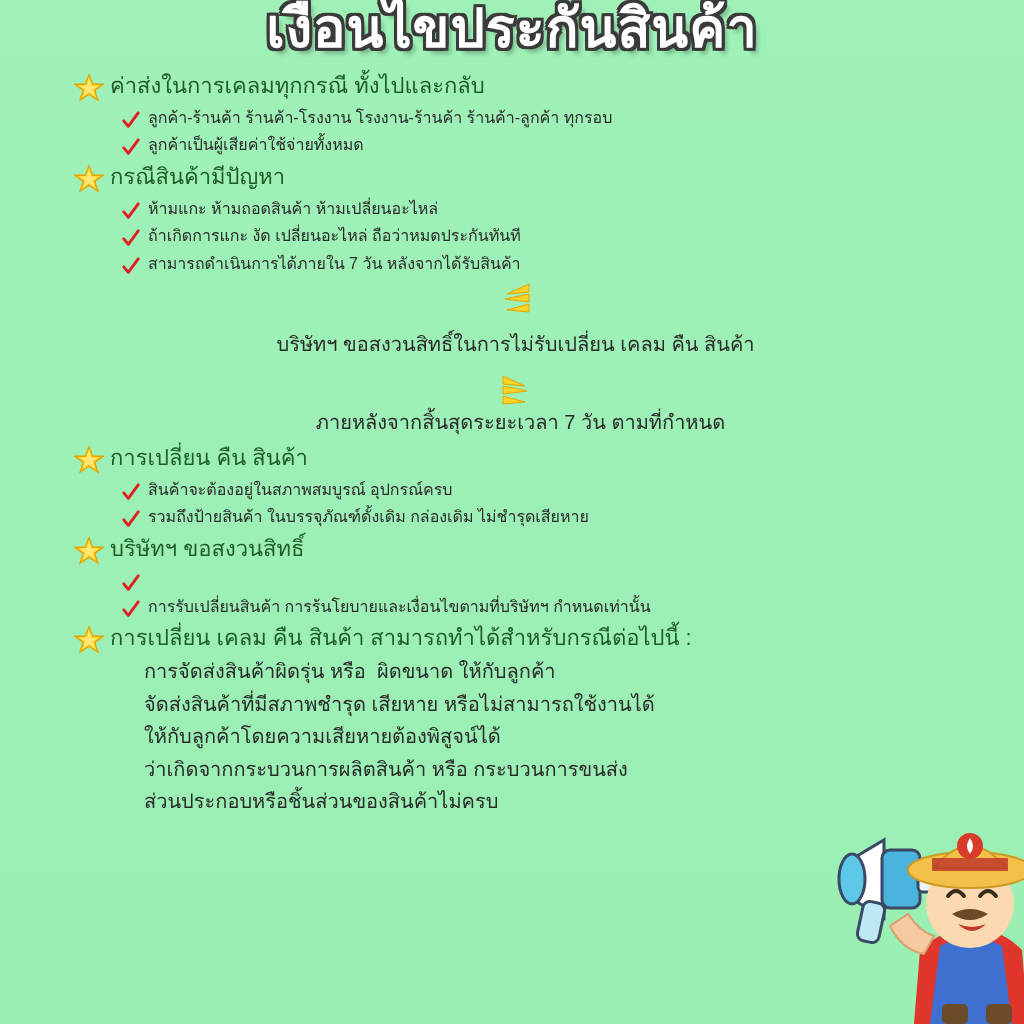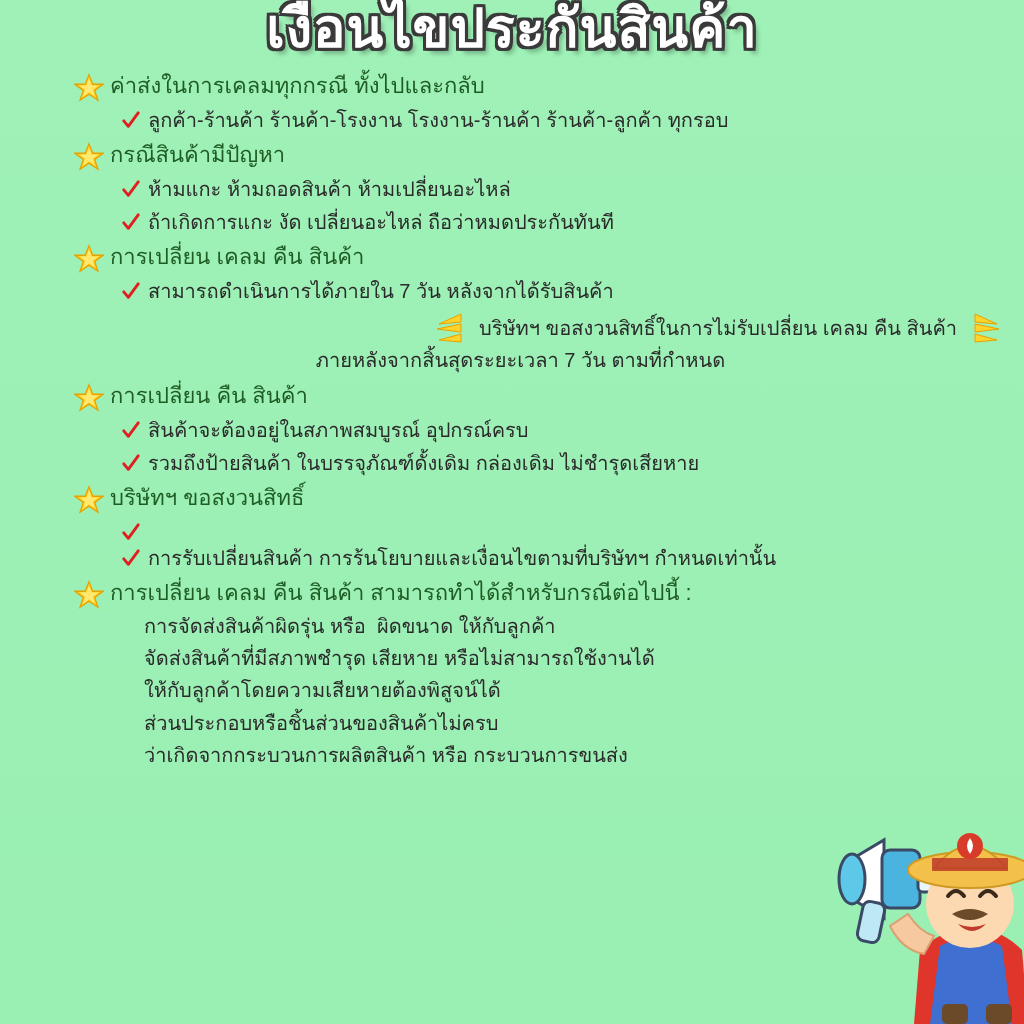--- a/index.html
+++ b/index.html
@@ -73,38 +73,39 @@
     margin: 6px 0 6px 96px;
   }
   .check {
     flex: 0 0 auto;
     width: 18px;
     height: 20px;
     position: relative;
     top: 3px;
   }
   .bullet-text {
-    font-size: 20px;
+    font-size: 16px;
     color: #2b2b2b;
     line-height: 1.35;
   }
   
   .note-block {
     margin: 4px 0 6px 0;
     text-align: center;
     position: relative;
   }
   .note-line {
     display: flex;
     align-items: center;
     justify-content: flex-end;
     gap: 14px;
     font-size: 20px;
     color: #2b2b2b;
     line-height: 1.5;
+    flex-direction: column;
   }
   .note-line2 {
     font-size: 20px;
     color: #2b2b2b;
     line-height: 1.5;
     margin-left: 10px;
   }
   .spark {
     width: 34px;
     height: 34px;
@@ -149,20 +150,28 @@
         <span class="head-text">ค่าส่งในการเคลมทุกกรณี ทั้งไปและกลับ</span>
       </div>
       <div class="bullet-row">
         <span class="check">
           <svg viewBox="0 0 20 20" width="18" height="20">
             <path d="M2 11 L7 17 L18 2" fill="none" stroke="#e02020" stroke-width="3.2" stroke-linecap="round" stroke-linejoin="round"></path>
           </svg>
         </span>
         <span class="bullet-text">ลูกค้า-ร้านค้า ร้านค้า-โรงงาน โรงงาน-ร้านค้า ร้านค้า-ลูกค้า ทุกรอบ</span>
       </div>
+      <div class="bullet-row">
+        <span class="check">
+          <svg viewBox="0 0 20 20" width="18" height="20">
+            <path d="M2 11 L7 17 L18 2" fill="none" stroke="#e02020" stroke-width="3.2" stroke-linecap="round" stroke-linejoin="round"></path>
+          </svg>
+        </span>
+        <span class="bullet-text">ลูกค้าเป็นผู้เสียค่าใช้จ่ายทั้งหมด</span>
+      </div>
     </div>
 
     <div class="section">
       <div class="head-row">
         <span class="star">
           <svg viewBox="0 0 32 32" width="30" height="30">
             <polygon points="16,2 20,12 31,12 22,18.5 25.5,29 16,22.5 6.5,29 10,18.5 1,12 12,12" fill="#ffd42a" stroke="#e8a200" stroke-width="1.4"></polygon>
             <polygon points="16,6 18.6,13.4 26,13.4 20,17.8 22.3,25 16,20.6 9.7,25 12,17.8 6,13.4 13.4,13.4" fill="#fff08a" opacity="0.75"></polygon>
           </svg>
         </span>
@@ -180,29 +189,20 @@
         <span class="check">
           <svg viewBox="0 0 20 20" width="18" height="20">
             <path d="M2 11 L7 17 L18 2" fill="none" stroke="#e02020" stroke-width="3.2" stroke-linecap="round" stroke-linejoin="round"></path>
           </svg>
         </span>
         <span class="bullet-text">ถ้าเกิดการแกะ งัด เปลี่ยนอะไหล่ ถือว่าหมดประกันทันที</span>
       </div>
     </div>
 
     <div class="section">
-      <div class="head-row">
-        <span class="star">
-          <svg viewBox="0 0 32 32" width="30" height="30">
-            <polygon points="16,2 20,12 31,12 22,18.5 25.5,29 16,22.5 6.5,29 10,18.5 1,12 12,12" fill="#ffd42a" stroke="#e8a200" stroke-width="1.4"></polygon>
-            <polygon points="16,6 18.6,13.4 26,13.4 20,17.8 22.3,25 16,20.6 9.7,25 12,17.8 6,13.4 13.4,13.4" fill="#fff08a" opacity="0.75"></polygon>
-          </svg>
-        </span>
-        <span class="head-text">การเปลี่ยน เคลม คืน สินค้า</span>
-      </div>
       <div class="bullet-row">
         <span class="check">
           <svg viewBox="0 0 20 20" width="18" height="20">
             <path d="M2 11 L7 17 L18 2" fill="none" stroke="#e02020" stroke-width="3.2" stroke-linecap="round" stroke-linejoin="round"></path>
           </svg>
         </span>
         <span class="bullet-text">สามารถดำเนินการได้ภายใน 7 วัน หลังจากได้รับสินค้า</span>
       </div>
 
       <div class="note-block">
@@ -293,22 +293,22 @@
             <polygon points="16,2 20,12 31,12 22,18.5 25.5,29 16,22.5 6.5,29 10,18.5 1,12 12,12" fill="#ffd42a" stroke="#e8a200" stroke-width="1.4"></polygon>
             <polygon points="16,6 18.6,13.4 26,13.4 20,17.8 22.3,25 16,20.6 9.7,25 12,17.8 6,13.4 13.4,13.4" fill="#fff08a" opacity="0.75"></polygon>
           </svg>
         </span>
         <span class="head-text">การเปลี่ยน เคลม คืน สินค้า สามารถทำได้สำหรับกรณีต่อไปนี้ :</span>
       </div>
       <div class="plain">
         <div>การจัดส่งสินค้าผิดรุ่น หรือ  ผิดขนาด ให้กับลูกค้า</div>
         <div>จัดส่งสินค้าที่มีสภาพชำรุด เสียหาย หรือไม่สามารถใช้งานได้</div>
         <div>ให้กับลูกค้าโดยความเสียหายต้องพิสูจน์ได้</div>
+        <div>ว่าเกิดจากกระบวนการผลิตสินค้า หรือ กระบวนการขนส่ง</div>
         <div>ส่วนประกอบหรือชิ้นส่วนของสินค้าไม่ครบ</div>
-        <div>ว่าเกิดจากกระบวนการผลิตสินค้า หรือ กระบวนการขนส่ง</div>
       </div>
     </div>
 
   </div>
 
   <div class="mascot">
     <svg viewBox="0 0 290 270" width="290" height="270">
 
       <g>
         <path d="M118 105 L150 86 L150 164 L118 145 Z" fill="#ffffff" stroke="#3a4a66" stroke-width="3"></path>

